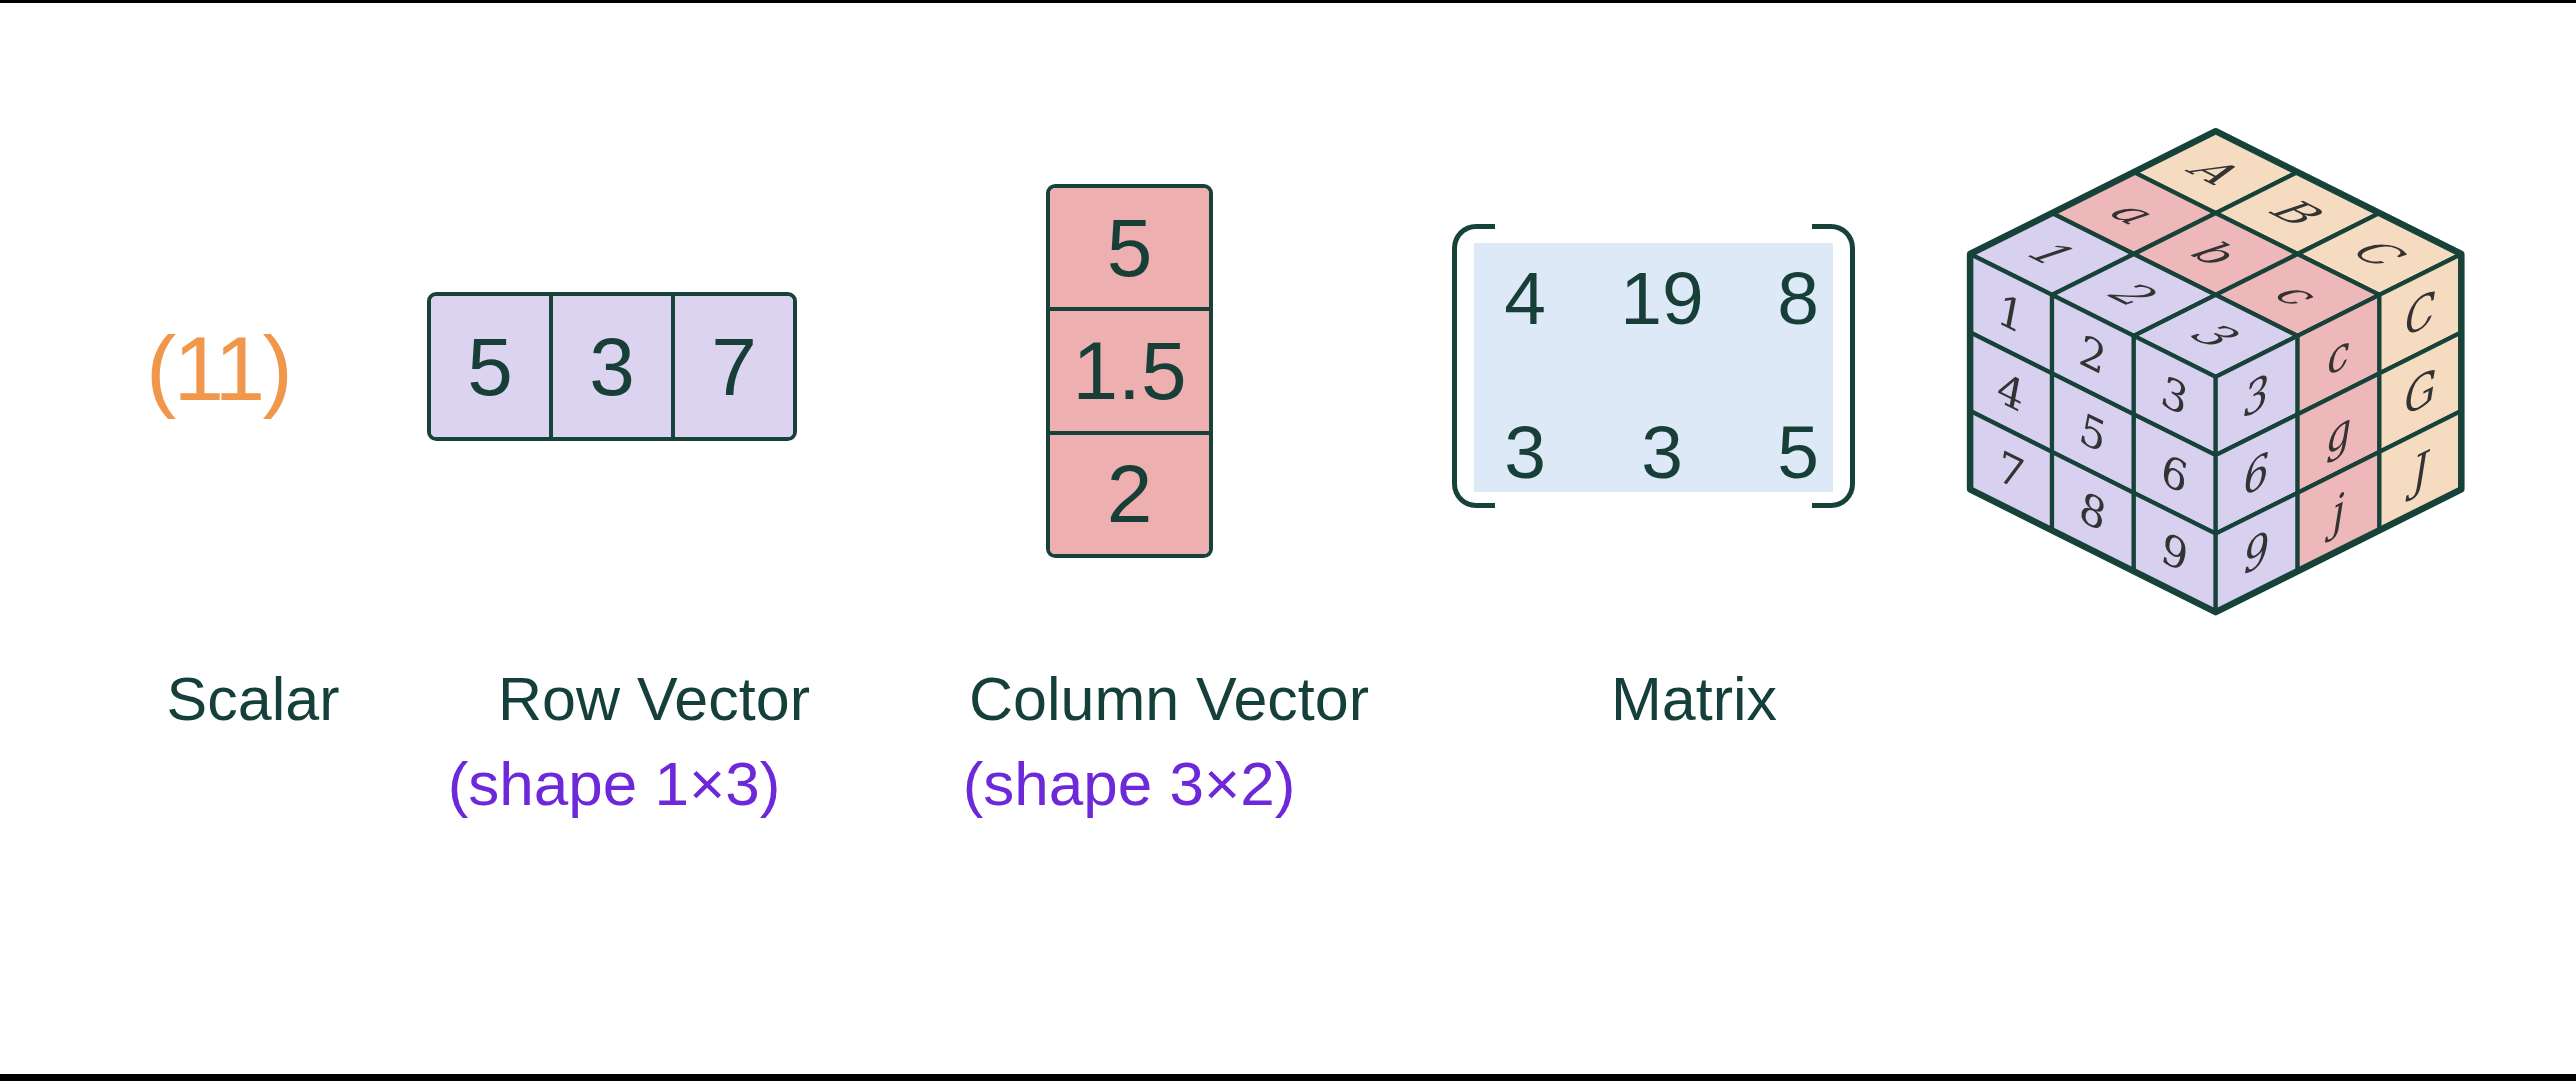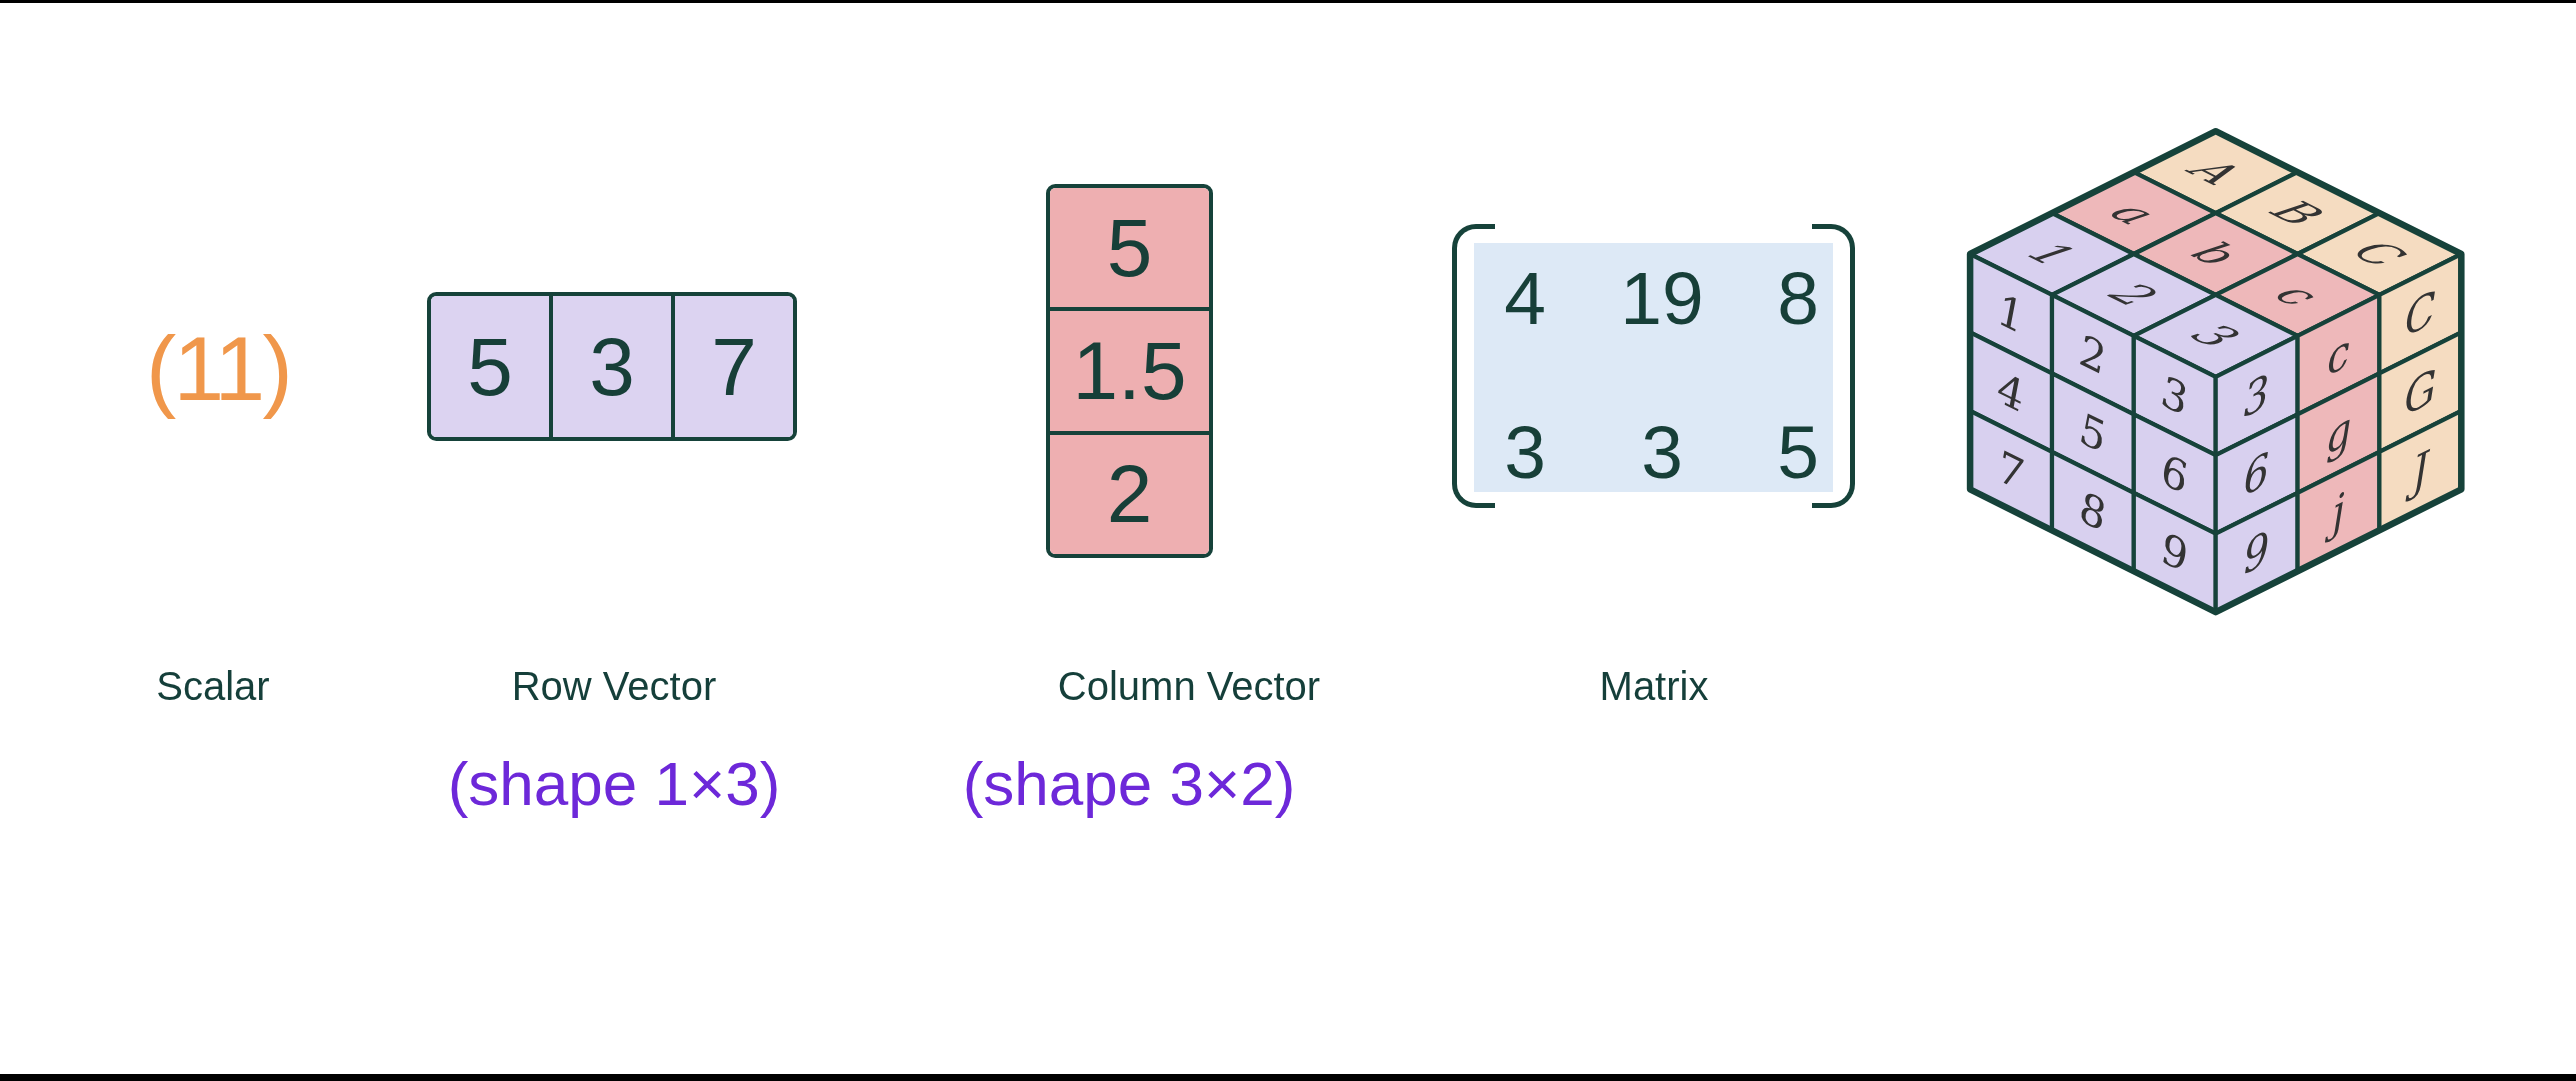--- a/index.html
+++ b/index.html
@@ -58,21 +58,21 @@
   #bracket-left{left:1452px;border-right:none;border-radius:24px 0 0 24px;}
   #bracket-right{left:1812px;border-left:none;border-radius:0 24px 24px 0;}
   .matrix-num{
     position:absolute;transform:translate(-50%,-50%);
     font-size:75px;font-weight:500;color:#173f38;white-space:nowrap;
   }
 
   
   .label{
     position:absolute;top:664px;transform:translateX(-50%);
-    font-size:40px;font-weight:500;color:#153f3a;white-space:nowrap;
+    font-size:61px;font-weight:500;color:#153f3a;white-space:nowrap;margin-left:40px;
   }
   .sublabel{
     position:absolute;top:748px;transform:translateX(-50%);
     font-size:62px;font-weight:500;color:#6d28d9;white-space:nowrap;
   }
 
   
   #tensor-svg{position:absolute;left:1915px;top:75px;}
   .face{stroke:#16423a;stroke-width:4.5;stroke-linejoin:round;}
   .f-purple{fill:#d8d0ef;}
@@ -179,19 +179,19 @@
     <text class="cube-txt" dy="0.35em" transform="matrix(0.894 -0.447 0 1 2503.5 463.2)">g</text>
     <text class="cube-txt" dy="0.35em" transform="matrix(0.894 -0.447 0 1 2503.5 547.2)">j</text>
     <text class="cube-txt" dy="0.35em" transform="matrix(0.894 -0.447 0 1 2591.2 335.4)">C</text>
     <text class="cube-txt" dy="0.35em" transform="matrix(0.894 -0.447 0 1 2591.2 419.4)">G</text>
     <text class="cube-txt" dy="0.35em" transform="matrix(0.894 -0.447 0 1 2591.2 503.4)">J</text>
   </svg>
 
   <div class="label" style="left:213px">Scalar</div>
   <div class="label" style="left:614px">Row Vector</div>
   <div class="sublabel" style="left:614px">(shape 1×3)</div>
-  <div class="label" style="left:1189px">Column Vector</div>
+  <div class="label" style="left:1129px">Column Vector</div>
   <div class="sublabel" style="left:1129px">(shape 3×2)</div>
   <div class="label" style="left:1654px">Matrix</div>
 
   <div id="bottom-bar" class="edge-bar"></div>
 </div>
 
 
 </body></html>

